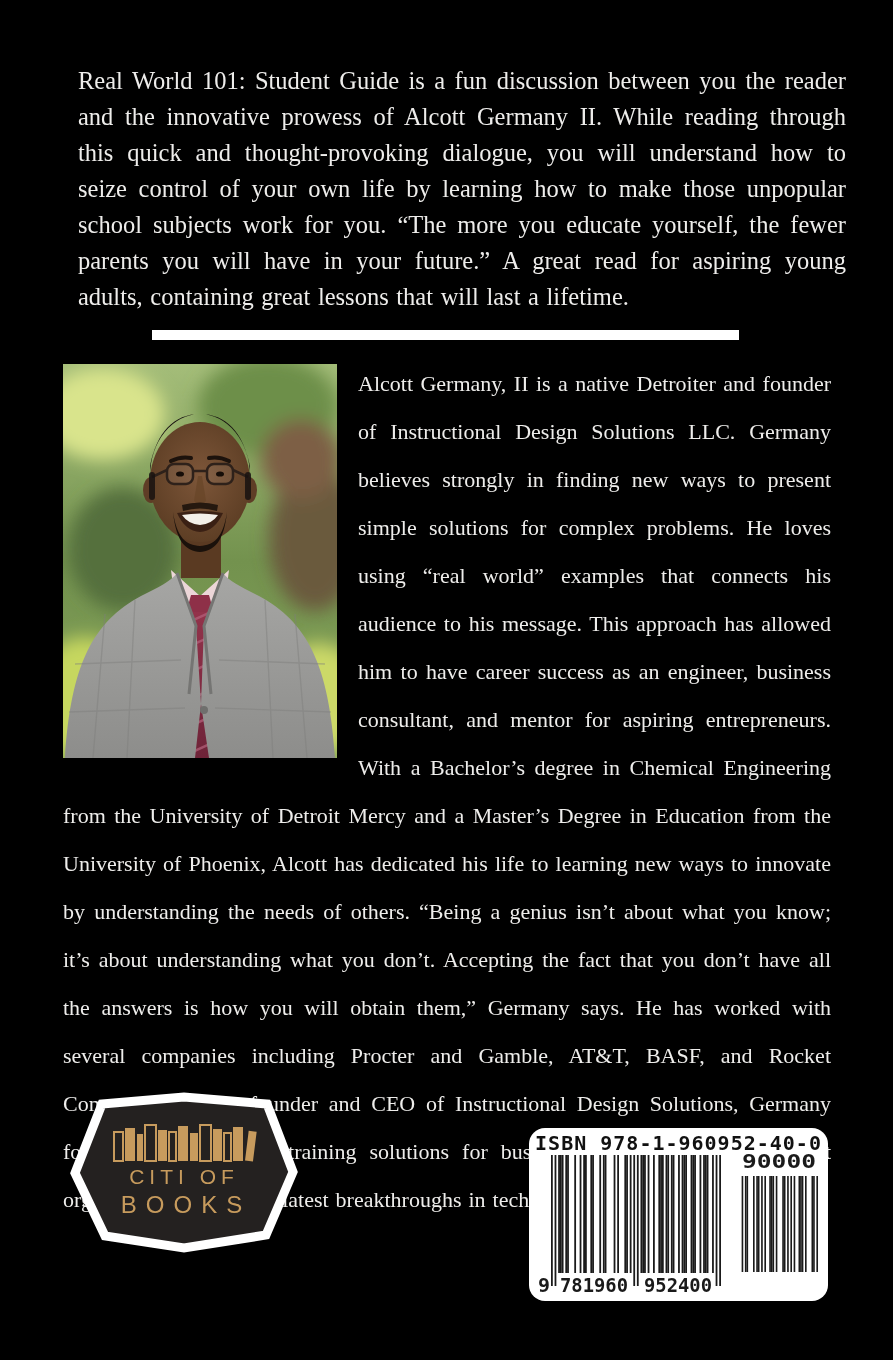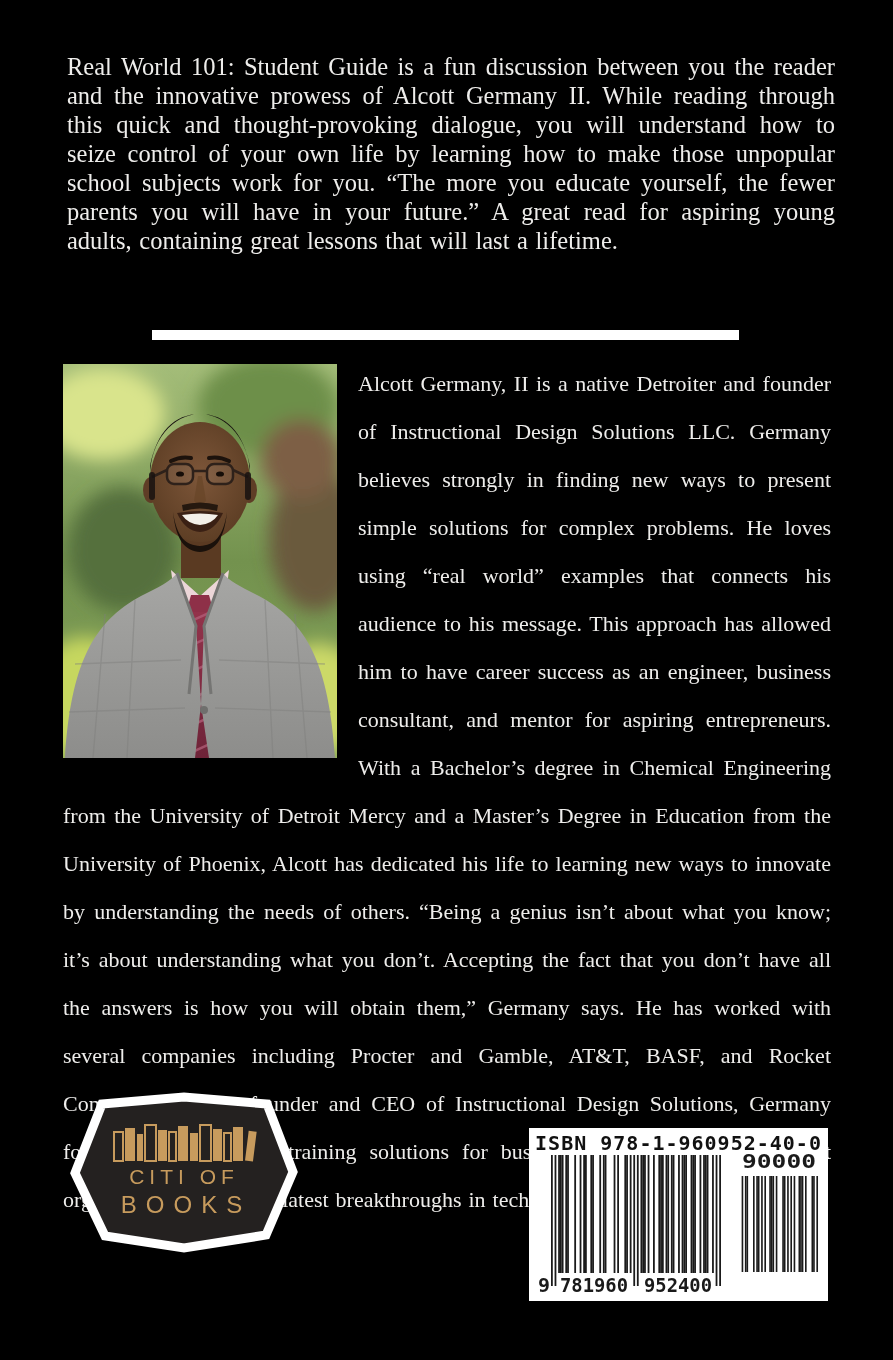--- a/index.html
+++ b/index.html
@@ -3,22 +3,22 @@
 <meta charset="utf-8">
 <style>
   html,body{margin:0;padding:0;background:#000;}
   .page{
     position:relative;width:893px;height:1360px;background:#000;
     font-family:"Liberation Serif", serif;color:#eeedeb;overflow:hidden;
     margin:0 auto;
   }
   .synopsis{
     position:absolute;left:63px;top:48px;width:768px;
-    font-size:24.5px;line-height:29px;text-align:justify;
-    word-spacing:1.5px;margin:4px;
+    font-size:24.5px;line-height:36px;text-align:justify;
+    word-spacing:1.5px;margin:15px;
   }
   .divider{
     position:absolute;left:152px;top:330px;width:587px;height:10px;
     background:#ffffff;
   }
   .bio{
     position:absolute;left:63px;top:360px;width:768px;
     font-size:22px;line-height:48px;text-align:justify;
     word-spacing:1.5px;
   }
@@ -27,21 +27,21 @@
     float:left;width:274px;height:394px;margin:4px 21px 13px 0;
     background:#54713d;
   }
   .photo-wrap svg{display:block;}
   .badge-wrap{position:absolute;left:68px;top:1086px;width:232px;height:172px;}
   .badge-name{
     font-family:"Liberation Sans", sans-serif;
   }
   .barcode-box{
     position:absolute;left:529px;top:1128px;width:299px;height:173px;
-    background:#ffffff;color:#111;
+    background:#ffffff;color:#111;border-radius:16px;
   }
   .isbn-label{
     position:absolute;top:3px;left:0;width:100%;text-align:center;
     font-family:"DejaVu Sans Mono", monospace;font-weight:bold;
     font-size:20px;letter-spacing:1px;white-space:nowrap;
   }
   .ean-svg{position:absolute;left:8px;top:27px;}
   .addon-svg{position:absolute;left:210px;top:22px;}
   .bc-digit{
     font-family:"DejaVu Sans Mono", monospace;font-weight:bold;font-size:20px;

